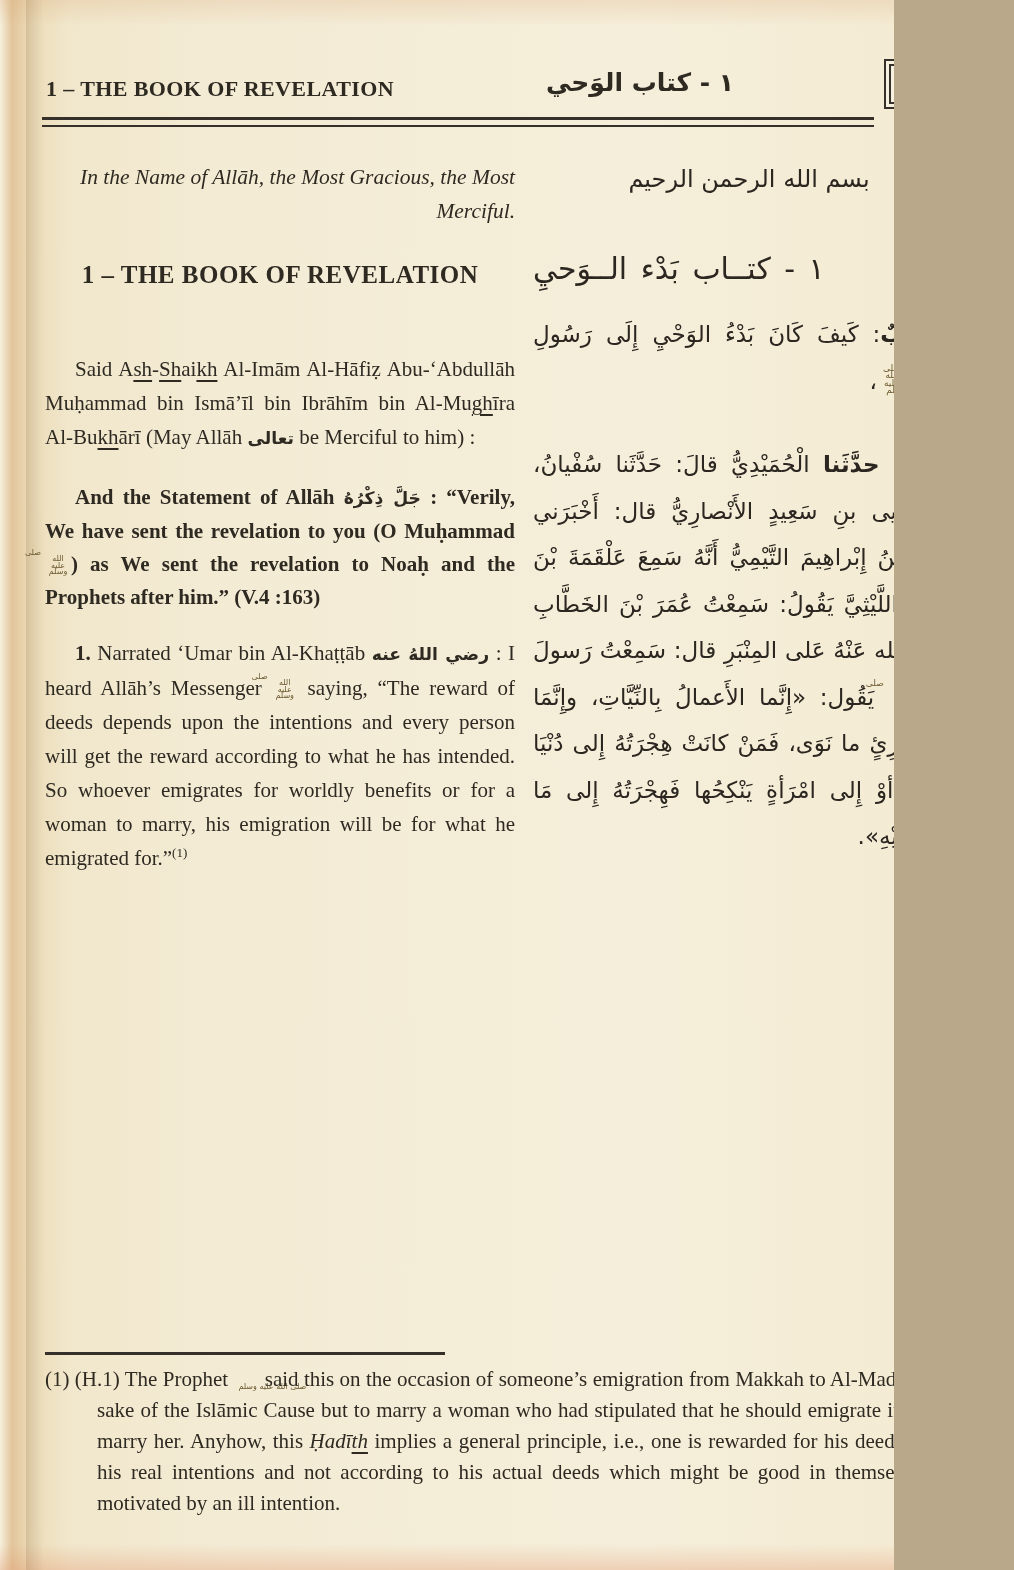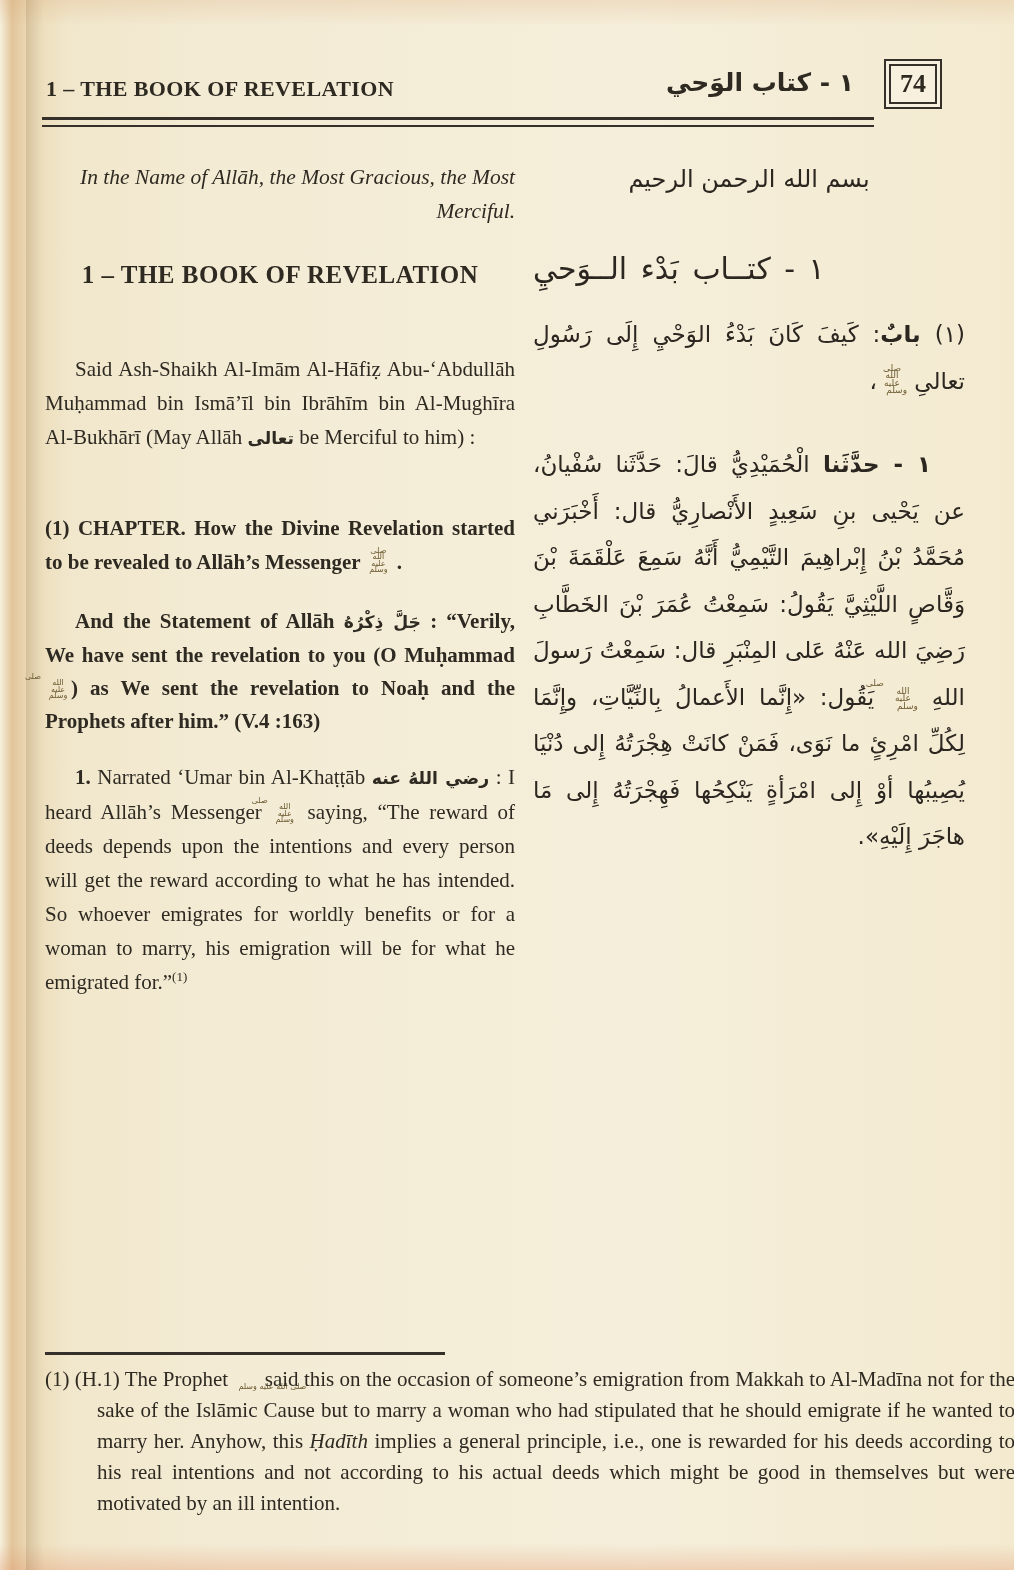--- a/index.html
+++ b/index.html
@@ -1,18 +1,18 @@
 <!DOCTYPE html>
 <html lang="en"><head>
 <meta charset="utf-8">
 <style>
   html,body{margin:0;padding:0;}
   body{font-family:"Liberation Serif", serif; background:#b9a98a;}
   .page{
-    position:relative; width:1014px; height:1570px; overflow:hidden;
+    position:relative; width:894px; height:1570px; overflow:hidden;
     background:
       linear-gradient(180deg, rgba(214,160,110,0.22) 0px, rgba(214,160,110,0.0) 26px),
       linear-gradient(0deg, rgba(224,140,100,0.30) 0px, rgba(224,140,100,0.0) 26px),
       linear-gradient(90deg, #f6f0dd 0px, #e2c59b 12px, #ecdcb8 30px, #f1e7cc 70px, #f3ebd4 220px, #f5eeda 640px, #f3ead0 1014px);
     color:#2e2a22;
   }
   .spine-shadow{position:absolute;left:26px;top:0;bottom:0;width:18px;
     background:linear-gradient(90deg, rgba(120,85,45,0.18), rgba(120,85,45,0));pointer-events:none;}
   
   .hdr-left{position:absolute;left:46px;top:76px;font-size:22px;font-weight:bold;letter-spacing:.4px;}
@@ -41,21 +41,21 @@
   .para-ar{margin:0;text-align:justify;text-align-last:right;}
   .ar-intro{margin-top:36px;text-indent:18px;}
   .ar-bab{margin-top:16px;}
   .ar-statement{margin-top:10px;text-indent:16px;}
   .ar-hadith{margin-top:36px;text-indent:34px;line-height:46.5px;}
   
   .fn-rule{position:absolute;left:45px;top:1352px;width:400px;border-top:3px solid #35302a;}
   .footnote{position:absolute;left:45px;top:1364px;width:918px;margin:0;
     font-size:21px;line-height:31px;text-align:justify;padding-left:52px;text-indent:-52px;}
   
-  .u{text-underline-offset:4px;text-decoration-thickness:1.5px;}
+  .u{text-decoration:underline;text-underline-offset:4px;text-decoration-thickness:1.5px;}
   .i{font-style:italic;}
   .b{font-weight:bold;}
   .sup{vertical-align:super;font-size:0.62em;line-height:0;}
   .ar{font-family:"DejaVu Sans",sans-serif;font-size:0.82em;direction:rtl;unicode-bidi:isolate;font-weight:bold;}
   .saws{display:inline-block;font-family:"DejaVu Sans",sans-serif;font-size:8px;line-height:6.5px;
     width:26px;text-align:center;vertical-align:-3px;color:#6e5c33;font-weight:normal;white-space:normal;
     direction:rtl;}
   .col-ar .saws{width:30px;font-size:9px;line-height:7.5px;vertical-align:-4px;}
 </style>
 </head>
@@ -68,21 +68,20 @@
   <div class="hdr-ar" dir="rtl">١ - كتاب الوَحي</div>
   <div class="pagebox">
     <div class="pagebox-inner">74</div>
   </div>
   <div class="dbl-rule"></div>
 
   <section class="col-en">
     <p class="bismillah-en">In the Name of Allāh, the Most Gracious, the Most Merciful.</p>
     <h1 class="book-heading">1 – THE BOOK OF REVELATION</h1>
     <p class="para p-intro"><span>Said A</span><span class="u">sh</span><span>-</span><span class="u">Sh</span><span>ai</span><span class="u">kh</span><span> Al-Imām Al-Hāfiẓ Abu-‘Abdullāh Muḥammad bin Ismā’īl bin Ibrāhīm bin Al-Mu</span><span class="u">gh</span><span>īra Al-Bu</span><span class="u">kh</span><span>ārī (May Allāh </span><span class="ar">تعالى</span><span> be Merciful to him) :</span></p>
-    <p class="para p-chapter"><span>(1) CHAPTER. How the Divine Revelation started to be revealed to Allāh’s Messenger </span><span class="saws">صلى الله عليه وسلم</span><span> .</span></p>
     <p class="para p-statement"><span>And the Statement of Allāh </span><span class="ar">جَلَّ ذِكْرُهُ</span><span> : “Verily, We have sent the revelation to you (O Muḥammad </span><span class="saws">صلى الله عليه وسلم</span><span>) as We sent the revelation to Noaḥ and the Prophets after him.” (V.4 :163)</span></p>
     <p class="para p-hadith"><span class="b">1.</span><span> Narrated ‘Umar bin Al-Khaṭṭāb </span><span class="ar">رضي اللهُ عنه</span><span> : I heard Allāh’s Messenger </span><span class="saws">صلى الله عليه وسلم</span><span> saying, “The reward of deeds depends upon the intentions and every person will get the reward according to what he has intended. So whoever emigrates for worldly benefits or for a woman to marry, his emigration will be for what he emigrated for.”</span><span class="sup">(1)</span></p>
   </section>
 
   <section class="col-ar">
     <p class="basmala-ar">بسم الله الرحمن الرحيم</p>
     <h2 class="kitab">١ - كتــاب بَدْء الــوَحيِ</h2>
     <p class="para-ar ar-bab"><span>(١) </span><span class="b">بابٌ</span><span>: كَيفَ كَانَ بَدْءُ الوَحْيِ إِلَى رَسُولِ تعالىِ </span><span class="saws">صلى الله عليه وسلم</span><span>،</span></p>
     <p class="para-ar ar-hadith"><span class="b">١ - </span><span class="b">حدَّثَنا</span><span> الْحُمَيْدِيُّ قالَ: حَدَّثَنا سُفْيانُ، عن يَحْيى بنِ سَعِيدٍ الأَنْصارِيُّ قال: أَخْبَرَني مُحَمَّدُ بْنُ إِبْراهِيمَ التَّيْمِيُّ أَنَّهُ سَمِعَ عَلْقَمَةَ بْنَ وَقَّاصٍ اللَّيْثِيَّ يَقُولُ: سَمِعْتُ عُمَرَ بْنَ الخَطَّابِ رَضِيَ الله عَنْهُ عَلى المِنْبَرِ قال: سَمِعْتُ رَسولَ اللهِ </span><span class="saws">صلى الله عليه وسلم</span><span> يَقُول: «إِنَّما الأَعمالُ بِالنِّيَّاتِ، وإِنَّمَا لِكُلِّ امْرِئٍ ما نَوَى، فَمَنْ كانَتْ هِجْرَتُهُ إِلى دُنْيَا يُصِيبُها أوْ إِلى امْرَأةٍ يَنْكِحُها فَهِجْرَتُهُ إِلى مَا هاجَرَ إِلَيْهِ».</span></p>
   </section>

